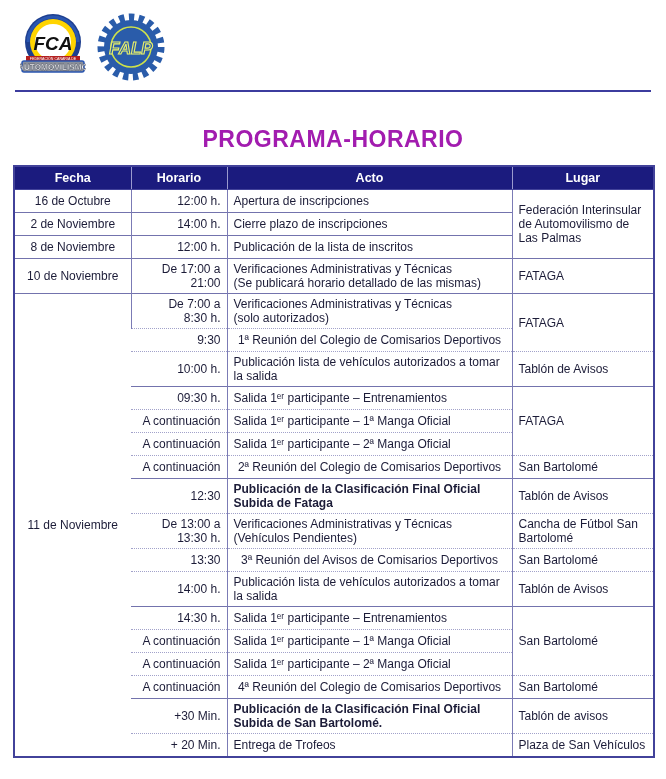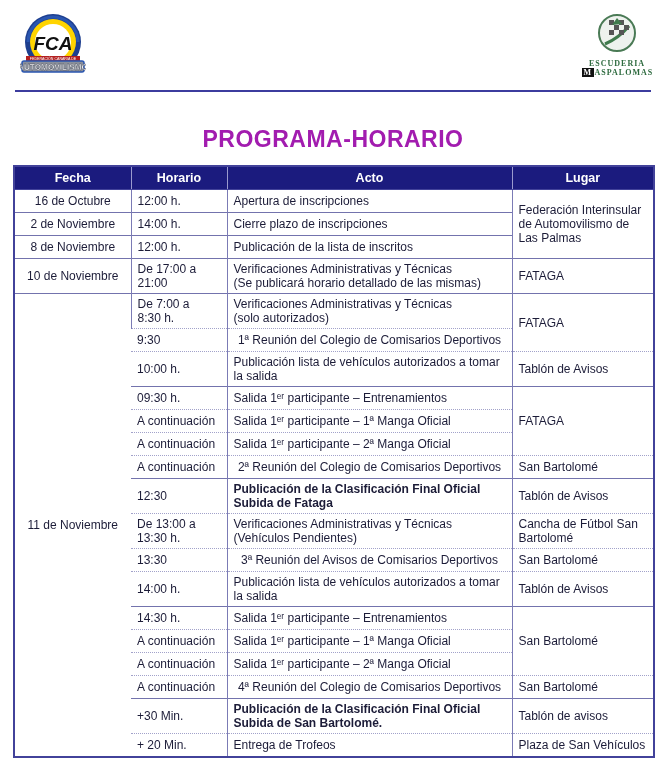--- a/index.html
+++ b/index.html
@@ -56,21 +56,21 @@
     border-left:1px solid #7b7bb5;
     border-top:1px dotted #a2a2ca;
     white-space:pre-line;
     line-height:14.5px;
   }
   td:first-child{border-left:none;}
   tbody tr:first-child td{border-top:none;}
   tr.section-start td{border-top:1px solid #7373ad;}
   table{border:2px solid #42429a;}
   td.fecha{text-align:center;}
-  td.horario{text-align:left;}
+  td.horario{text-align:right;}
   td.acto{text-align:left;}
   td.acto.center{text-align:center;}
   td.acto.bold{font-weight:bold;}
   td.lugar{text-align:left;line-height:14px;}
 </style>
 </head>
 <body>
 
 <div class="logo-bar">
 
@@ -81,38 +81,29 @@
       <circle cx="33" cy="30" r="18" fill="#ffffff"></circle>
       <path d="M8 30 a25 25 0 0 1 50 0" fill="none" stroke="#2a56b0" stroke-width="3"></path>
       <text x="33" y="38" text-anchor="middle" font-size="19" font-weight="bold" font-style="italic" fill="#111111" font-family="Liberation Sans, sans-serif">FCA</text>
       <rect x="6" y="44" width="54" height="5" fill="#b32020"></rect>
       <text x="33" y="48.2" text-anchor="middle" font-size="3.6" fill="#ffffff" font-family="Liberation Sans, sans-serif">FEDERACIÓN CANARIA DE</text>
       <rect x="2" y="49" width="62" height="11" rx="2" fill="#8a8f9a" stroke="#2a56b0" stroke-width="1.5"></rect>
       <text x="33" y="57.8" text-anchor="middle" font-size="8.2" font-weight="bold" fill="#ffffff" stroke="#33384a" stroke-width="0.3" font-family="Liberation Sans, sans-serif">AUTOMOVILISMO</text>
     </svg>
   </div>
 
-
-  <div class="logo logo-esc">
-    <svg width="44" height="42" viewBox="0 0 44 42">
-      <circle cx="22" cy="21" r="18" fill="#eef2ee" stroke="#4a7a55" stroke-width="2"></circle>
-      <path d="M10 32 q14 -6 24 -18" fill="none" stroke="#3f7a4c" stroke-width="3"></path>
-      <g fill="#555555">
-        <rect x="14" y="8" width="5" height="5"></rect>
-          <rect x="24" y="8" width="5" height="5"></rect>
-        <rect x="19" y="13" width="5" height="5"></rect>
-          <rect x="29" y="13" width="5" height="5"></rect>
-        <rect x="14" y="18" width="5" height="5"></rect>
-          <rect x="24" y="18" width="5" height="5"></rect>
-      </g>
-      <path d="M22 6 l5 6 l-10 1 z" fill="#3f7a4c"></path>
+  <div class="logo logo-falp">
+    <svg width="70" height="70" viewBox="0 0 70 70">
+      <circle cx="35" cy="35" r="29" fill="none" stroke="#2a5caa" stroke-width="9" stroke-dasharray="5.2 4.4"></circle>
+      <circle cx="35" cy="35" r="27" fill="#2a5caa"></circle>
+      <circle cx="35" cy="35" r="20" fill="none" stroke="#cfe24a" stroke-width="1.5"></circle>
+      <text x="35" y="42" text-anchor="middle" font-size="17" font-weight="bold" font-style="italic" fill="#2a5caa" stroke="#e8f06a" stroke-width="1.1" font-family="Liberation Sans, sans-serif">FALP</text>
     </svg>
-    <div class="esc-line1">ESCUDERIA</div>
-    <div class="esc-line2"><span class="m-box">M</span><span>ASPALOMAS</span></div>
   </div>
+
 </div>
 
 <div class="divider"></div>
 
 <div class="page-title">PROGRAMA-HORARIO</div>
 
 <div class="tbl-wrap">
   <table>
     <colgroup>
       <col style="width:117px">

